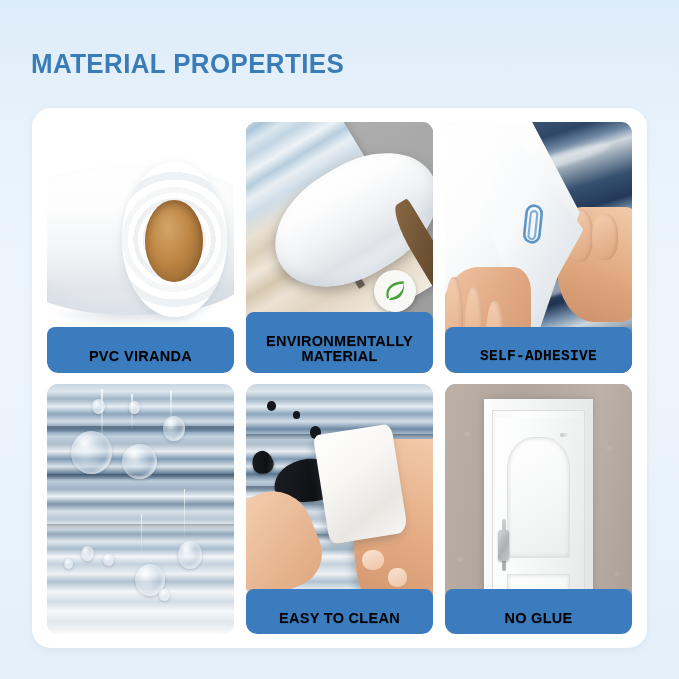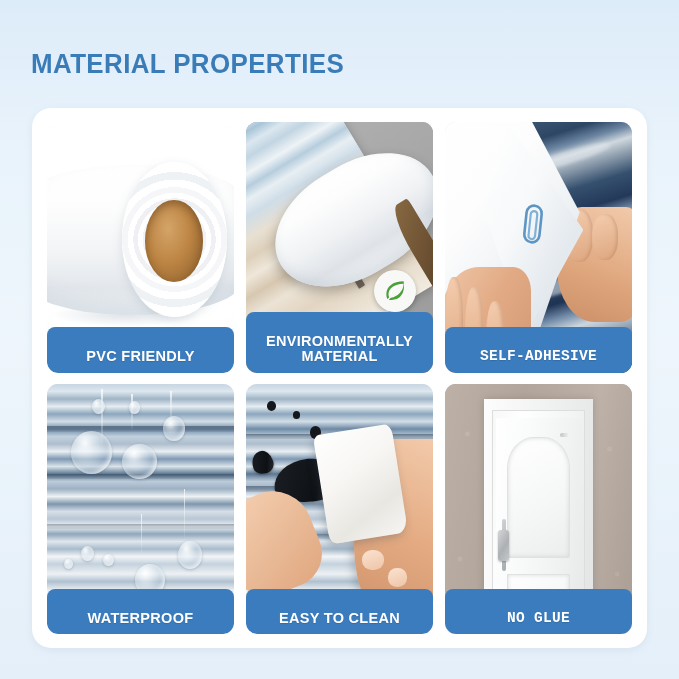--- a/index.html
+++ b/index.html
@@ -50,21 +50,21 @@
     position:relative; border-radius:11px; overflow:hidden;
     background:#dfe6ec;
   }
   .photo { position:absolute; inset:0; overflow:hidden; }
 
   
   .caption {
     position:absolute; left:0; right:0; bottom:0;
     background:#3a7cbe;
     border-radius:8px 8px 11px 11px;
-    color:#ffffff; font-weight:bold; font-size:14.5px;
+    color:#000000; font-weight:bold; font-size:14.5px;
     letter-spacing:0.3px; text-align:center;
     display:flex; align-items:center; justify-content:center;
     line-height:1.06;
     padding:22px 4px 8px;
     min-height:33px;
     text-shadow:0 1px 1px rgba(0,0,0,0.12);
   }
   .caption.two-line { min-height:44px; font-size:14.5px; }
 
   
@@ -257,21 +257,21 @@
     background:linear-gradient(150deg,#f6d3b6,#dfa67e);
     border-radius:48% 40% 34% 46%;
     transform:rotate(-22deg);
   }
   .nail {
     position:absolute; background:linear-gradient(160deg,#fbe3d2,#eec4a6);
     border-radius:46%;
   }
 
   
-  .p6 { background:#b7aaa2;font-family:Liberation Mono, monospace; }
+  .p6 { background:#b7aaa2; }
   .wall {
     position:absolute; inset:0;
     background:linear-gradient(100deg,#bcb0a7 0%,#b2a59b 35%,#bdb1a8 68%,#aa9d94 100%);
   }
   .wall::after {
     content:""; position:absolute; inset:0; opacity:0.5;
     background:
       radial-gradient(circle at 12% 20%, rgba(255,255,255,0.22) 0 2px, transparent 3px),
       radial-gradient(circle at 28% 46%, rgba(255,255,255,0.18) 0 2px, transparent 3px),
       radial-gradient(circle at 8% 70%, rgba(255,255,255,0.20) 0 2px, transparent 3px),
@@ -338,21 +338,21 @@
 
     <div class="panel p1">
       <div class="photo">
         <div class="bg"></div>
         <div class="roll-shadow"></div>
         <div class="roll-body"></div>
         <div class="roll-end"></div>
         <div class="roll-core"></div>
       </div>
       <div class="caption">
-        <span>PVC FRIENDLY</span>
+        <span>PVC VIRANDA</span>
       </div>
     </div>
 
     <div class="panel p2">
       <div class="photo">
         <div class="bg"></div>
         <div class="print-sheet"></div>
         <div class="pier-post pier-3"></div>
         <div class="pier-post pier-1"></div>
         <div class="pier-post pier-2"></div>
@@ -420,23 +420,20 @@
         <div class="drop" style="left:62%;top:13%;width:12%;height:10%"></div>
         <div class="drop" style="left:24%;top:6%;width:7%;height:6%"></div>
         <div class="drop" style="left:44%;top:7%;width:6%;height:5%"></div>
         <div class="drop" style="left:47%;top:72%;width:16%;height:13%"></div>
         <div class="drop" style="left:70%;top:63%;width:13%;height:11%"></div>
         <div class="drop" style="left:18%;top:65%;width:7%;height:6%"></div>
         <div class="drop" style="left:30%;top:68%;width:6%;height:5%"></div>
         <div class="drop" style="left:9%;top:70%;width:5%;height:4%"></div>
         <div class="drop" style="left:60%;top:82%;width:6%;height:5%"></div>
       </div>
-      <div class="caption">
-        <span>WATERPROOF</span>
-      </div>
     </div>
 
     <div class="panel p5">
       <div class="photo">
         <div class="stripes"></div>
         <div class="stripe-dark" style="top:20%"></div>
         <div class="stripe-dark" style="top:41%"></div>
         <div class="stripe-dark" style="top:60%;opacity:.65"></div>
         <div class="stain" style="left:11%;top:7%;width:5%;height:4%"></div>
         <div class="stain" style="left:25%;top:11%;width:4%;height:3%"></div>

